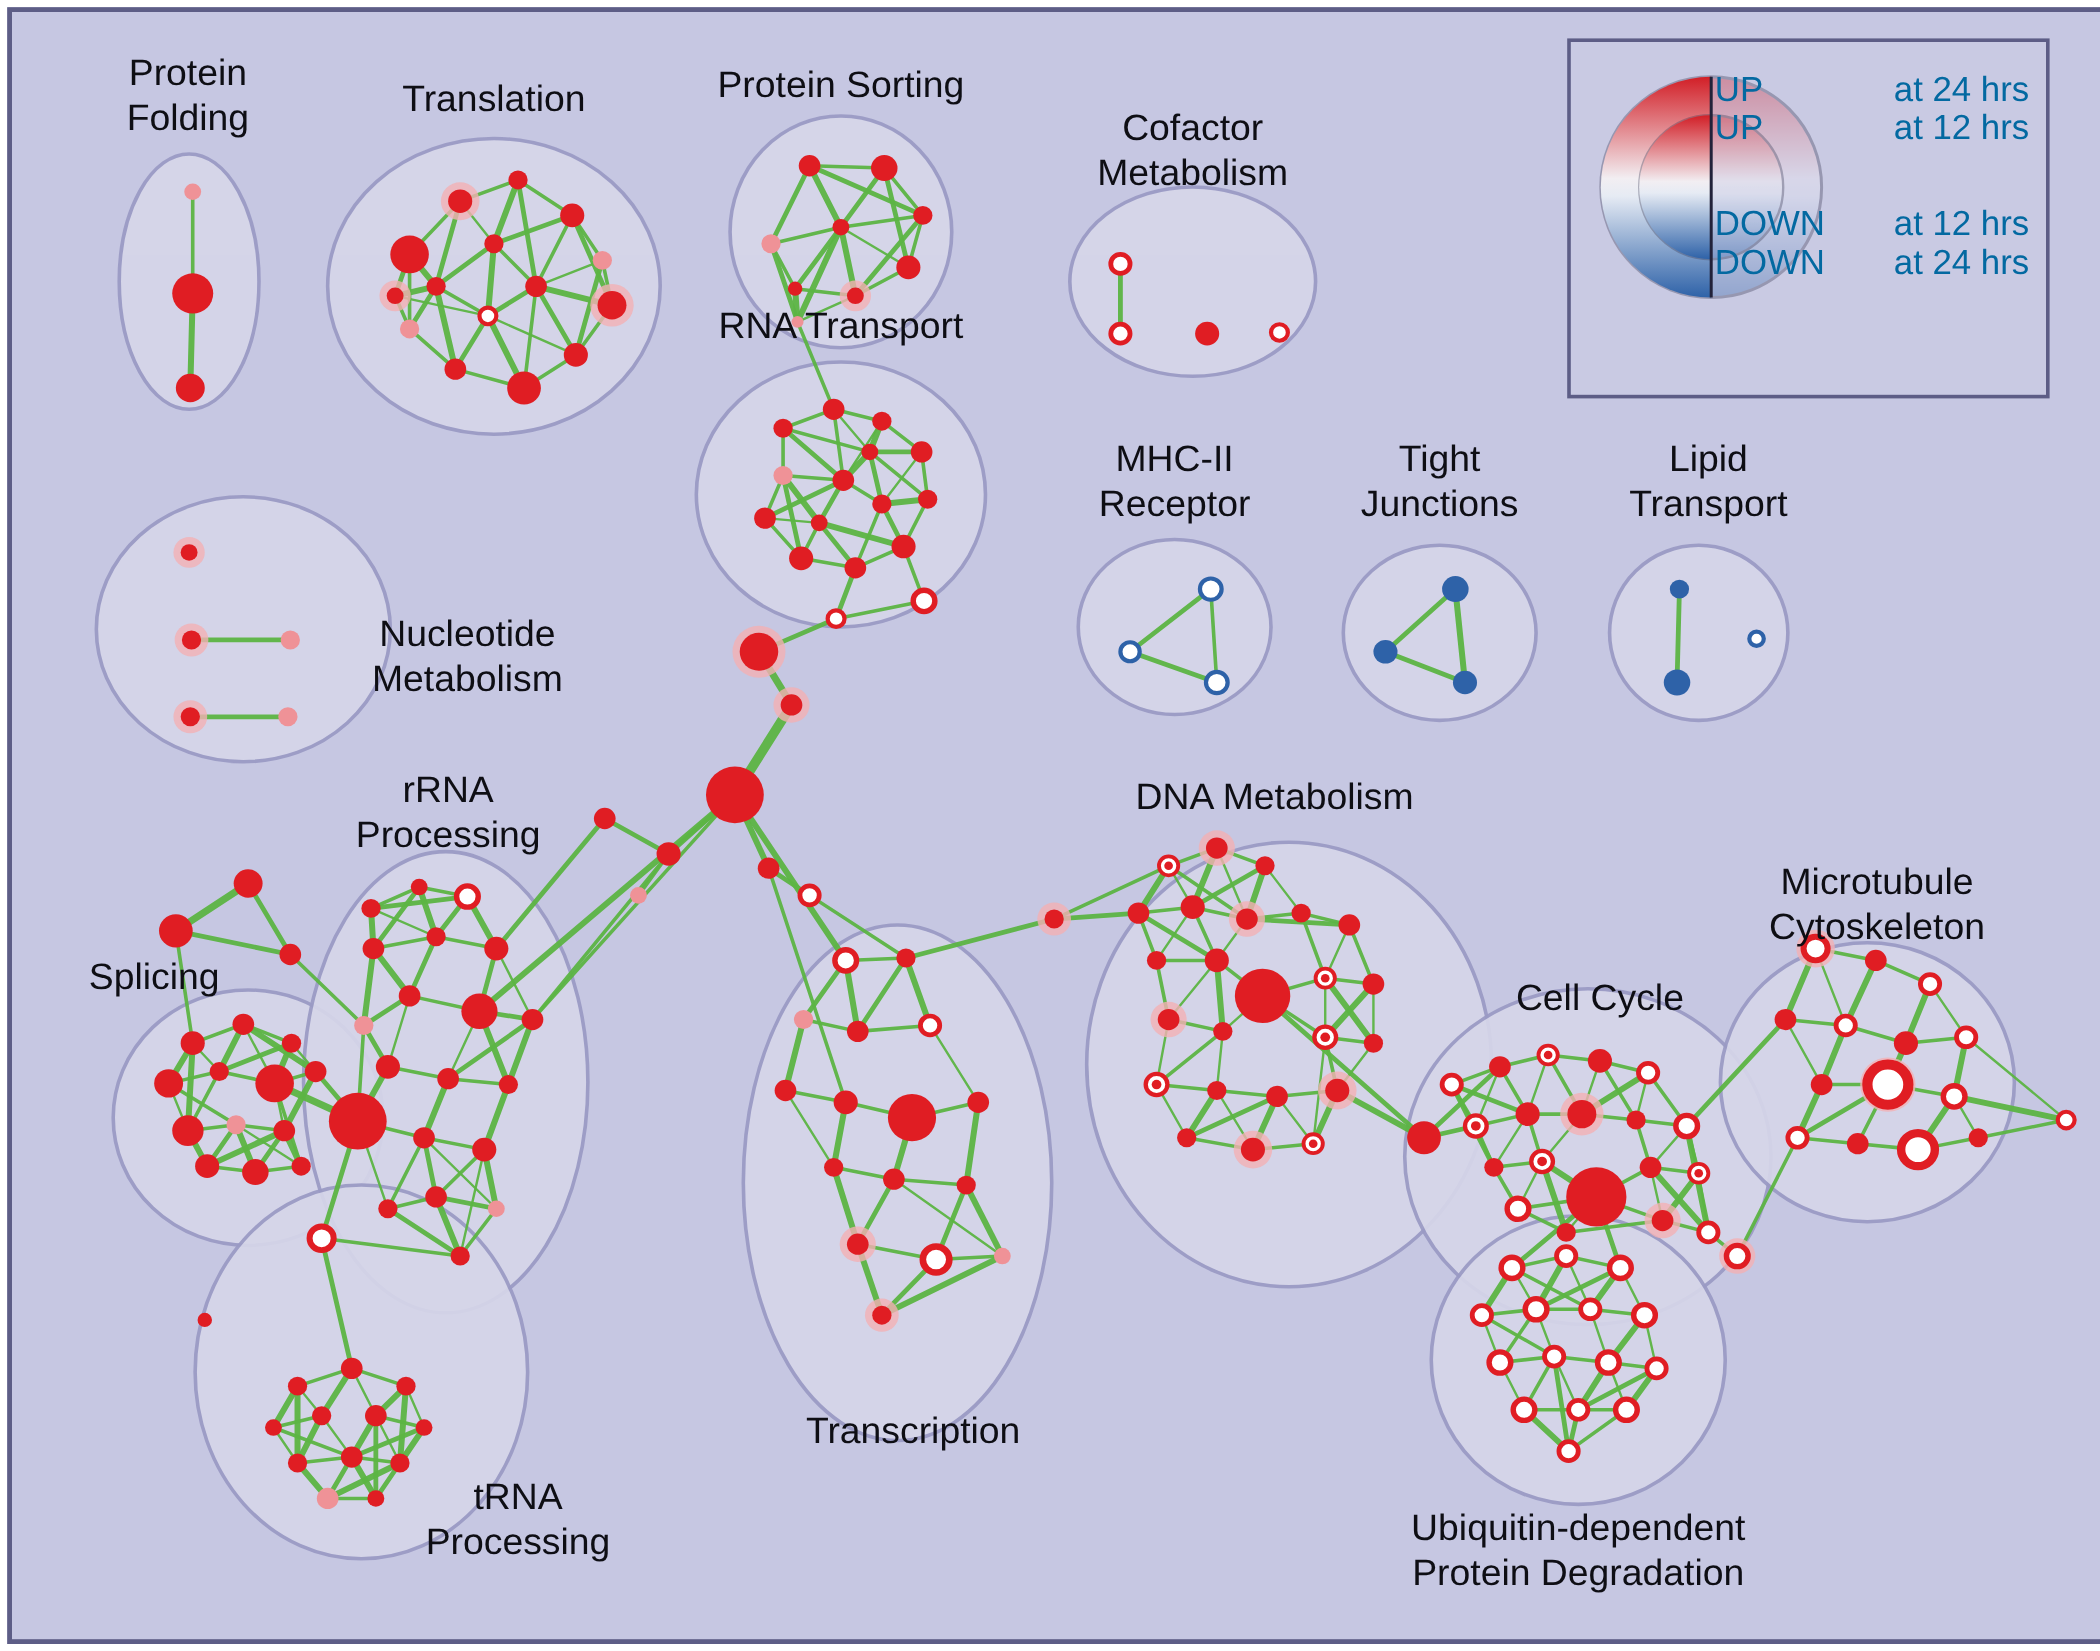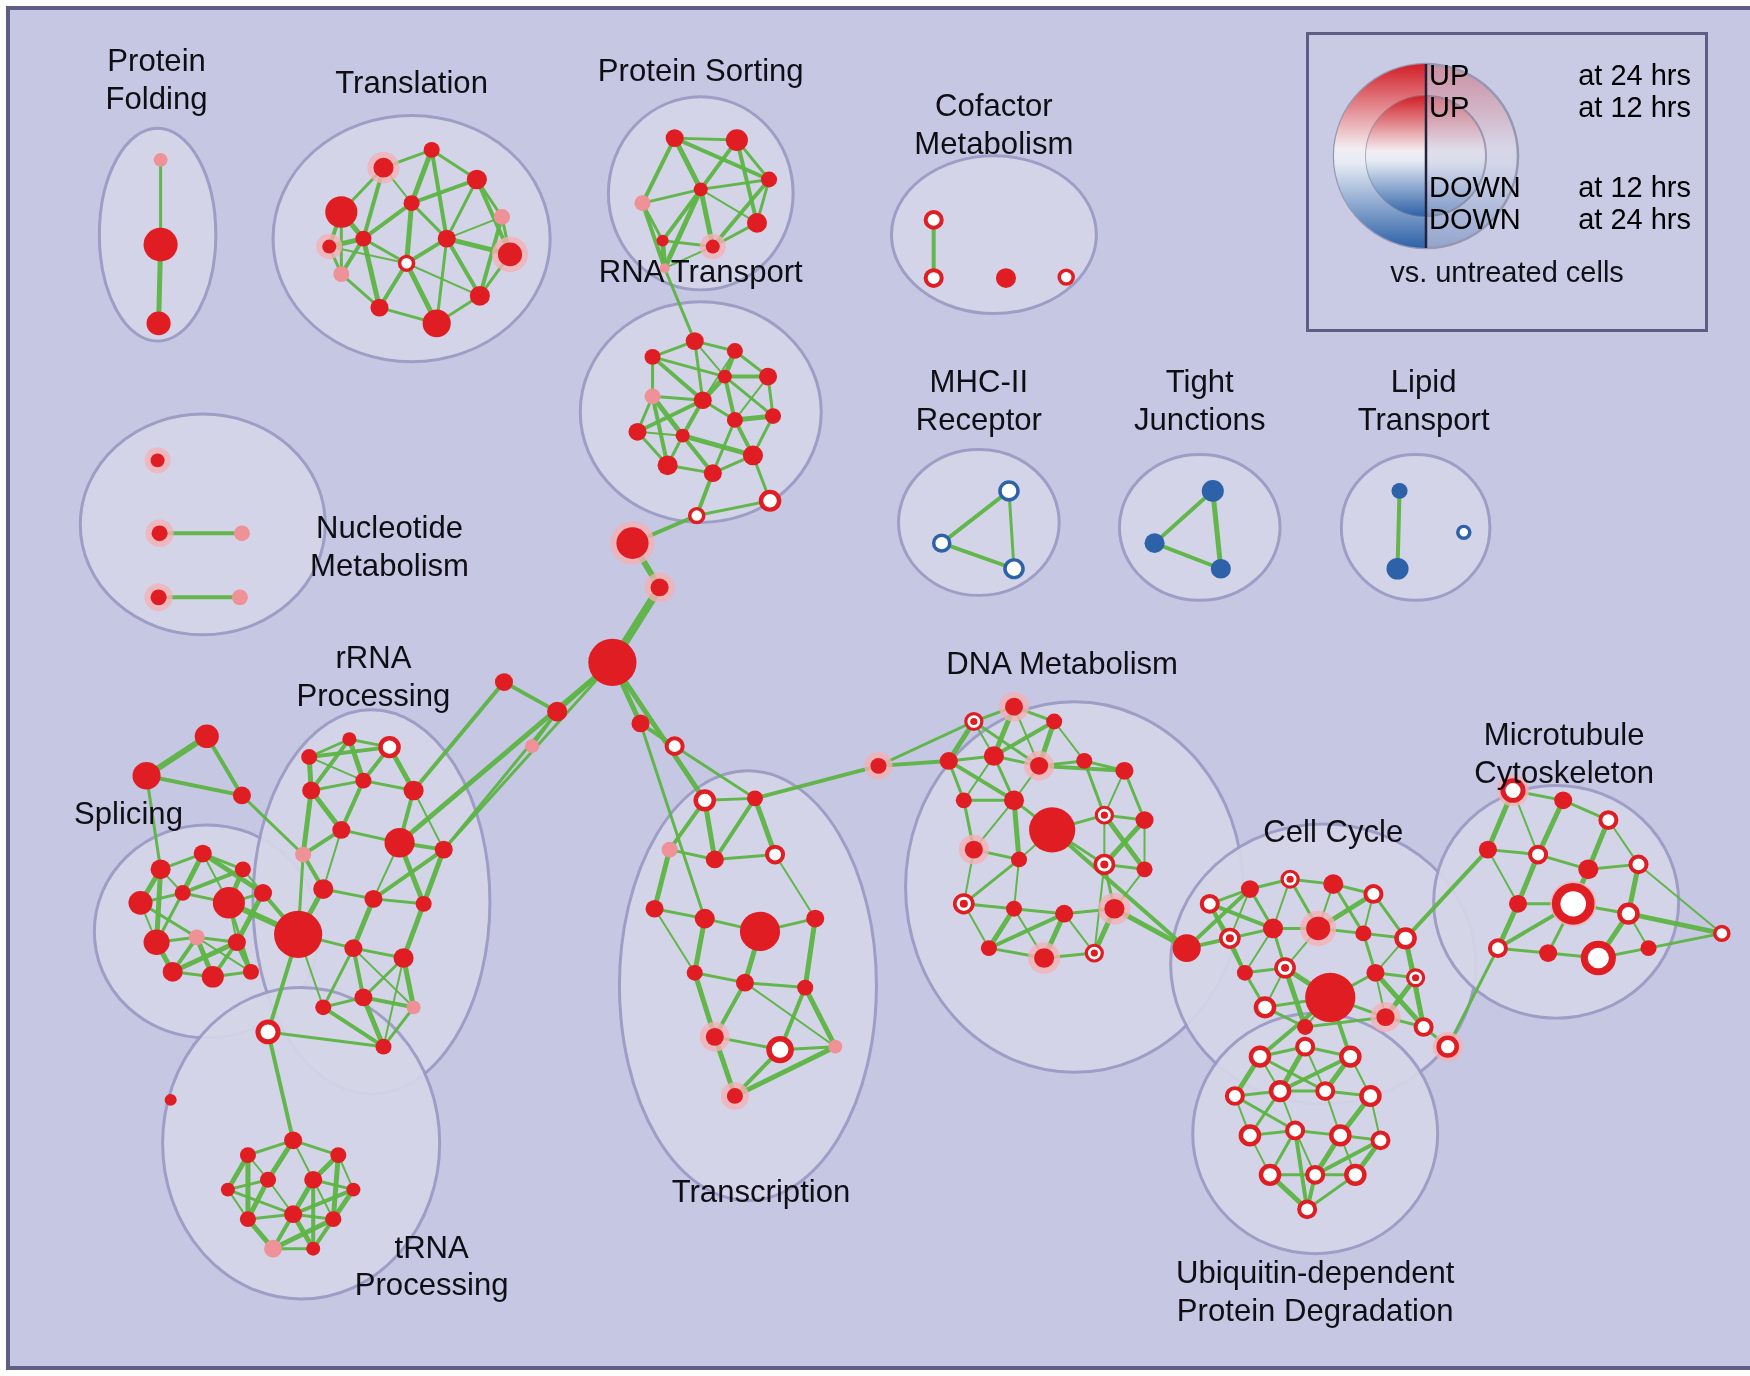--- a/index.html
+++ b/index.html
@@ -1,21 +1,21 @@
 <!DOCTYPE html>
 <html><head>
 <meta charset="utf-8">
 <style>
   html,body{margin:0;padding:0;background:#ffffff;}
   .stage{position:relative;width:1750px;height:1376px;background:#ffffff;font-family:"Liberation Sans",sans-serif;padding-left:27px;}
   .frame{position:absolute;left:6px;top:6px;right:6px;bottom:6px;border:4px solid #5d5d86;background:#c6c7e2;overflow:hidden;}
   #net{position:absolute;left:0;top:0;width:100%;height:100%;}
   .legend{position:absolute;left:1296px;top:22px;width:402px;height:300px;border:3px solid #5d5d86;box-sizing:border-box;background:rgba(210,210,232,0.25);}
   .legend-svg{position:absolute;left:2px;top:6px;}
-  .legend-row{position:absolute;left:0;width:100%;height:32px;font-size:29px;color:#000000;}
+  .legend-row{position:absolute;left:0;width:100%;height:32px;font-size:29px;color:#0369a1;}
   .legend-row .dir{position:absolute;left:120px;white-space:nowrap;}
   .legend-row .time{position:absolute;right:14px;white-space:nowrap;text-align:center;}
   .row0{top:24px;} .row1{top:56px;} .row2{top:136px;} .row3{top:168px;}
   .legend-caption{position:absolute;left:0;top:220px;width:100%;text-align:center;font-size:29px;line-height:34px;color:#101018;}
 </style>
 </head>
 <body>
 
 <div class="stage">
   <div class="frame">
@@ -785,18 +785,17 @@
       </div>
       <div class="legend-row row2">
         <span class="dir">DOWN</span>
         <span class="time">at 12 hrs</span>
       </div>
       <div class="legend-row row3">
         <span class="dir">DOWN</span>
         <span class="time">at 24 hrs</span>
       </div>
       <div class="legend-caption">
-        <div>vs. untreated cells</div>
       </div>
     </div>
 
   </div>
 </div>
 
 </body></html>

